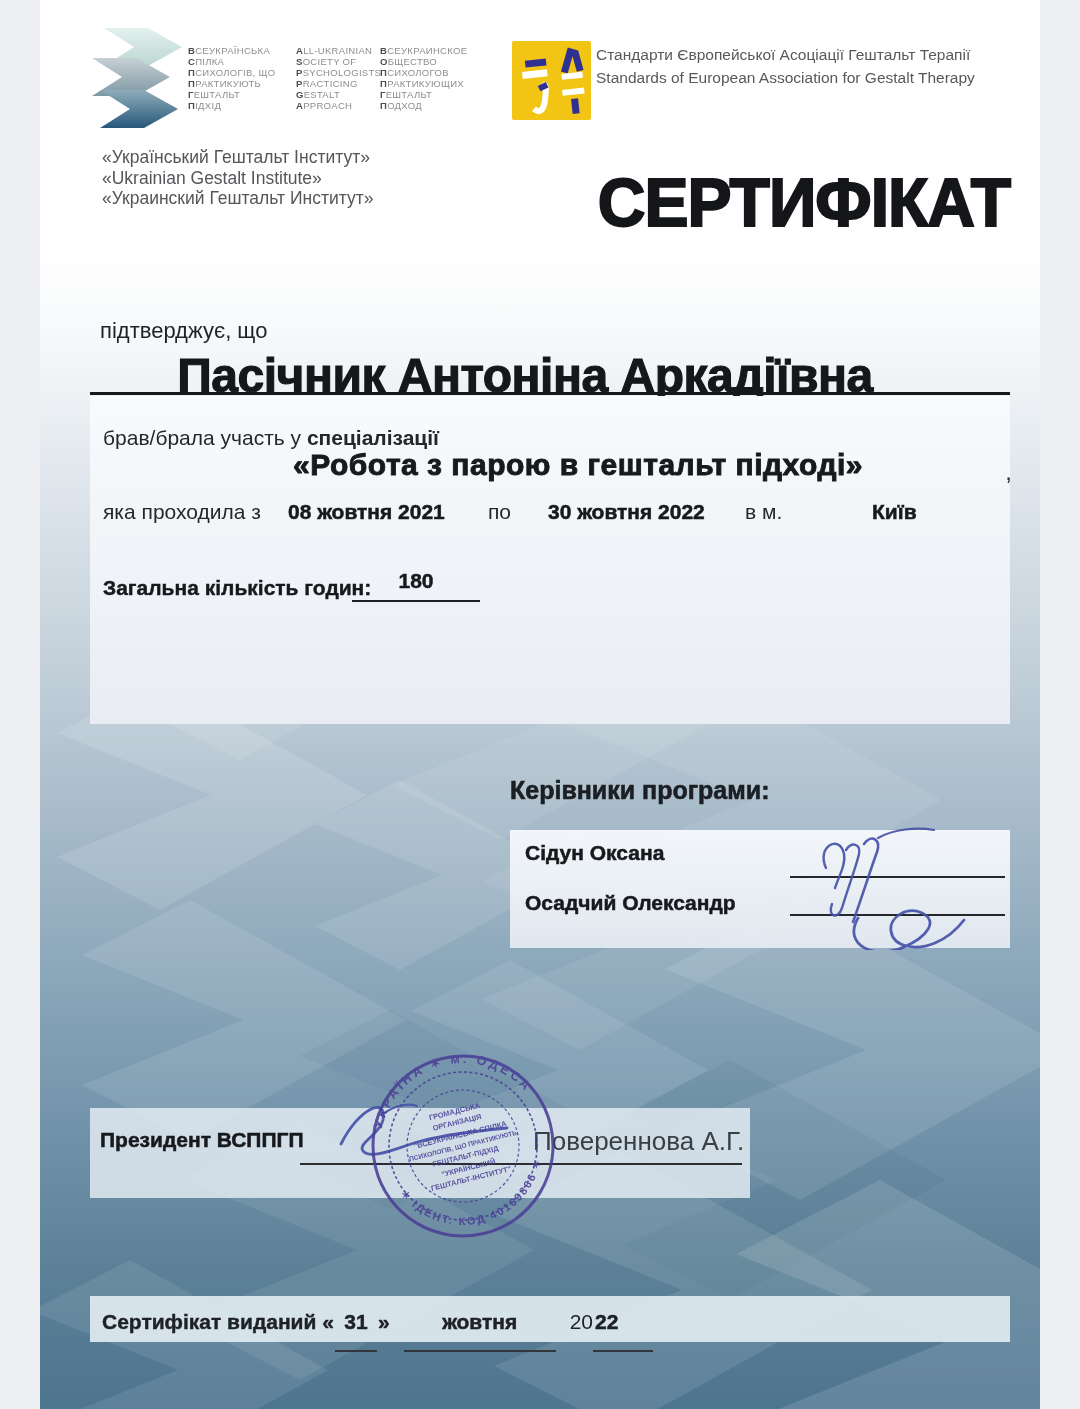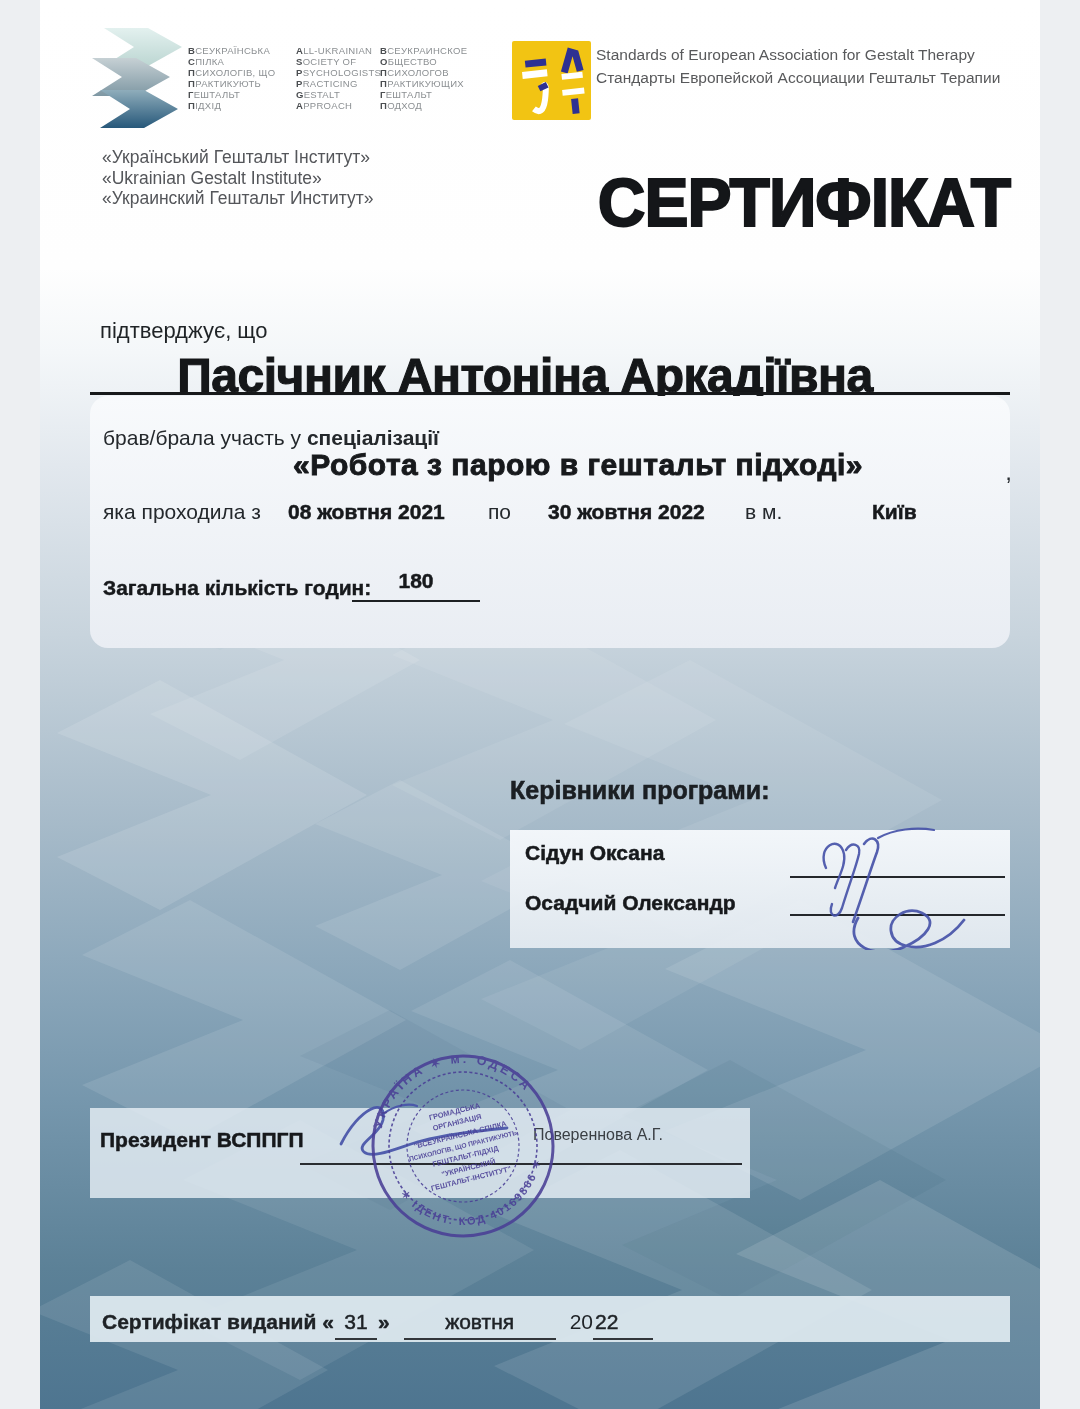--- a/index.html
+++ b/index.html
@@ -38,23 +38,22 @@
 
   
   .confirms{position:absolute;left:60px;top:318px;font-size:22px;color:#1f2326;}
   .big-name{
     position:absolute;left:0;right:30px;top:348px;text-align:center;
     font-size:48px;font-weight:700;color:#151719;letter-spacing:-.5px;
     -webkit-text-stroke:1.1px #151719;white-space:nowrap;
   }
   .name-rule{position:absolute;left:50px;width:920px;top:392px;height:3px;background:#17191b;}
   .box1{
-    position:absolute;left:50px;top:396px;width:920px;height:252px;
+    position:absolute;left:50px;top:396px;width:920px;height:328px;
     background:linear-gradient(180deg,#f8fafc,#e9edf3);
-    border-radius:18px;
   }
   .partic{position:absolute;left:13px;top:30px;font-size:21px;color:#24282c;}
   .partic b{font-weight:700;}
   .quote{
     position:absolute;left:0;right:0;top:52px;text-align:center;
     font-size:30px;font-weight:700;color:#17191c;letter-spacing:.5px;
     -webkit-text-stroke:.9px #17191c;transform:translateX(28px);white-space:nowrap;
   }
   .tail-comma{position:absolute;right:-2px;top:62px;font-size:24px;color:#2a2e32;}
   .period{position:absolute;left:0;top:104px;width:100%;height:30px;font-size:21px;color:#24282c;}
@@ -80,32 +79,32 @@
   .sig-line{position:absolute;left:280px;width:215px;height:2px;background:#24272b;}
 
   
   .pres-strip{
     position:absolute;left:50px;top:1108px;width:660px;height:90px;
     background:rgba(233,240,246,.8);
   }
   .pres-label{position:absolute;left:10px;top:20px;font-size:21px;font-weight:700;
     color:#17191c;-webkit-text-stroke:.5px #17191c;}
   .pres-line{position:absolute;left:210px;top:55px;width:442px;height:2px;background:#2a2d31;}
-  .pres-name{position:absolute;left:443px;top:18px;font-size:16px;color:#3a3f44;white-space:nowrap;}
+  .pres-name{position:absolute;left:443px;top:18px;font-size:26px;color:#3a3f44;white-space:nowrap;}
 
   
   .issue{
     position:absolute;left:50px;top:1296px;width:920px;height:46px;
     background:rgba(223,233,240,.93);
     font-size:21px;color:#1e2226;
   }
   .issue .row{position:absolute;left:12px;top:14px;display:flex;align-items:baseline;}
   .issue .lbl{font-weight:700;-webkit-text-stroke:.4px #1e2226;}
   .fillspan{display:inline-block;text-align:center;border-bottom:2px solid #32363a;
-    font-weight:400;-webkit-text-stroke:.5px #1e2226;padding-bottom:4px;}
+    font-weight:700;-webkit-text-stroke:.5px #1e2226;padding-bottom:16px;}
   .d31{width:42px;margin:0 1px;}
   .dmonth{width:152px;margin:0 14px;}
   .dyear{width:58px;text-align:left;padding-left:2px;}
 
   .ink{stroke:#4653a8;fill:none;stroke-linecap:round;stroke-linejoin:round;opacity:.92;}
 </style>
 </head>
 <body>
 
 <div class="cert">
@@ -191,22 +190,22 @@
       <path d="M53,33 L61,13 L66,15 L69,33" stroke="#2e3192" stroke-width="7" fill="none"></path>
       <rect x="50" y="34" width="21" height="6" fill="#ffffff"></rect>
       <path d="M31,44 q4,-4 0,14 q-4,16 -12,8" stroke="#ffffff" stroke-width="6" fill="none"></path>
       <rect x="26" y="42" width="9" height="6" fill="#2e3192" transform="rotate(-20 30 45)"></rect>
       <rect x="49" y="50" width="22" height="6" fill="#ffffff"></rect>
       <rect x="57" y="60" width="7" height="15" fill="#2e3192"></rect>
     </g>
   </svg>
 
   <div class="standards">
+    <div>Стандарти Європейської Асоціації Гештальт Терапії</div>
     <div>Standards of European Association for Gestalt Therapy</div>
-    <div>Стандарты Европейской Ассоциации Гештальт Терапии</div>
   </div>
 
   <div class="institute">
     <div>«Український Гештальт Інститут»</div>
     <div>«Ukrainian Gestalt Institute»</div>
     <div>«Украинский Гештальт Институт»</div>
   </div>
 
   <div class="title">СЕРТИФІКАТ</div>
 

